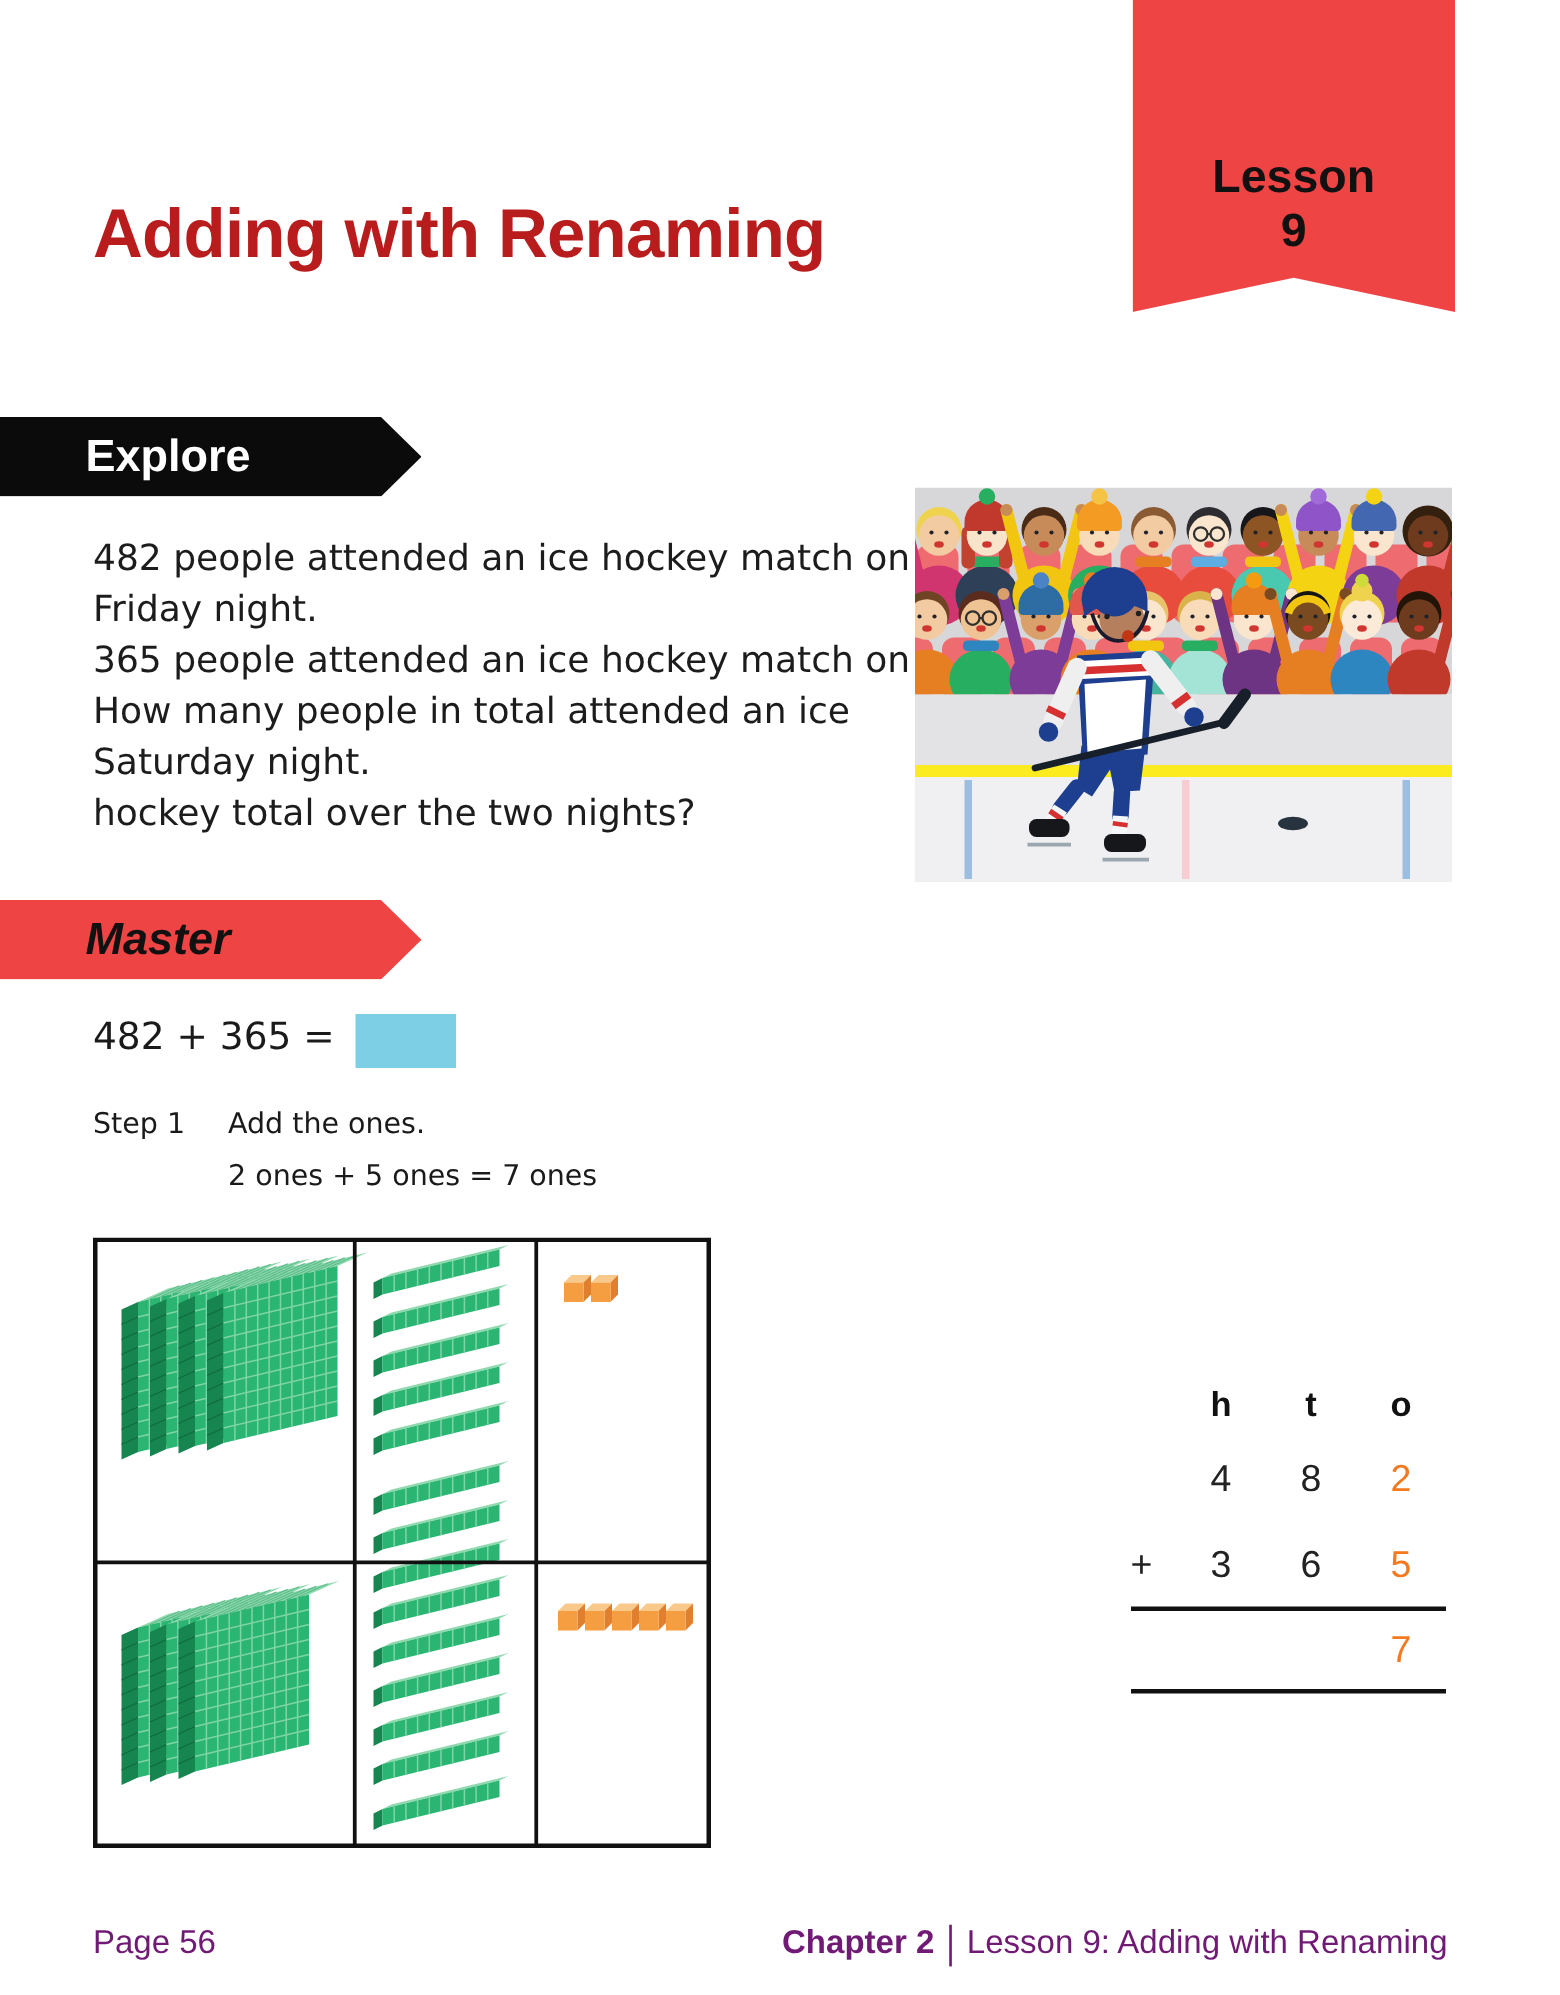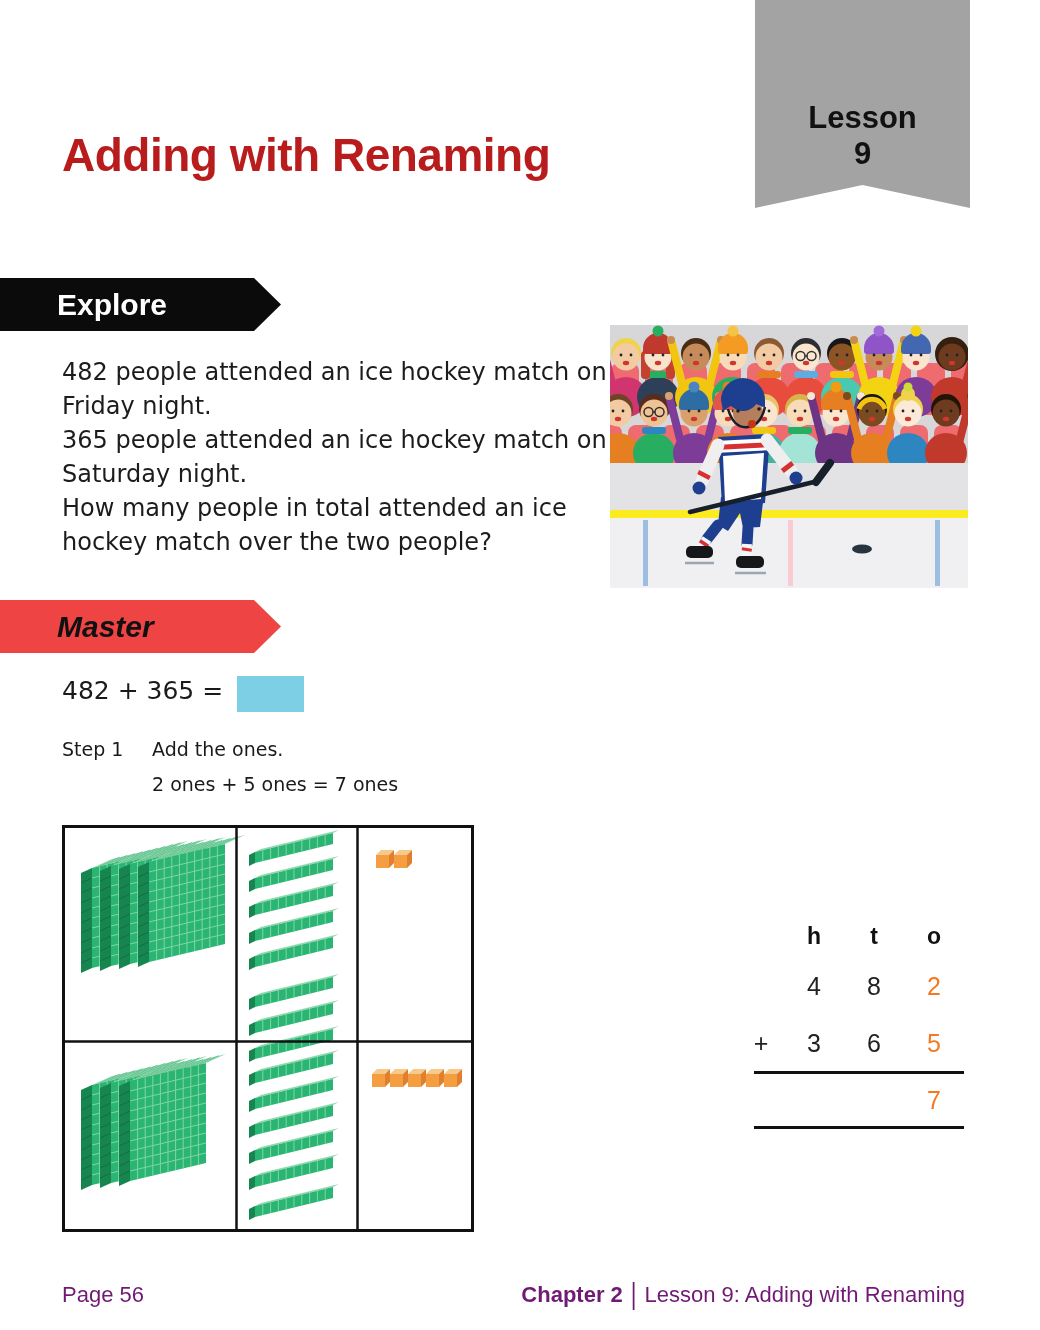--- a/index.html
+++ b/index.html
@@ -1,21 +1,21 @@
 <!DOCTYPE html>
 <html><head>
 <meta charset="utf-8">
 <style>
   html,body{margin:0;padding:0;background:#fff;}
   .page{position:relative;width:1040px;height:1330px;background:#ffffff;overflow:hidden;
         font-family:"Liberation Sans",sans-serif;color:#1a1a1a;}
 
   
   .lesson-badge{position:absolute;left:755px;top:0;width:215px;height:208px;
-    background:#a3a3a3;clip-path:polygon(0 0,100% 0,100% 100%,50% 89%,0 100%);
+    background:#ef4444;clip-path:polygon(0 0,100% 0,100% 100%,50% 89%,0 100%);
     display:flex;flex-direction:column;align-items:center;justify-content:flex-end;
     padding-bottom:36px;box-sizing:border-box;}
   .lesson-badge .bl{font-size:31px;font-weight:bold;line-height:36px;color:#111;text-align:center;}
 
   .page-title{position:absolute;left:62px;top:128px;margin:0;font-size:46px;font-weight:bold;
     letter-spacing:-0.5px;color:#b91c1c;}
 
   
   .ribbon{position:absolute;left:0;width:281px;height:53px;display:flex;align-items:center;
     padding-left:57px;box-sizing:border-box;font-size:30px;font-weight:bold;
@@ -66,23 +66,23 @@
   <h1 class="page-title">Adding with Renaming</h1>
 
   <div class="ribbon explore">
     <span>Explore</span>
   </div>
 
   <div class="explore-text">
     <div>482 people attended an ice hockey match on</div>
     <div>Friday night.</div>
     <div>365 people attended an ice hockey match on</div>
+    <div>How many people in total attended an ice</div>
     <div>Saturday night.</div>
-    <div>How many people in total attended an ice</div>
-    <div>hockey match over the two people?</div>
+    <div>hockey total over the two nights?</div>
   </div>
 
   <svg id="crowd-svg" class="illustration" viewBox="0 0 358 263">
       <rect x="0" y="0" width="358" height="138" fill="#D7D7D9"></rect>
       <clipPath id="standsClip">
         <rect x="0" y="0" width="358" height="138"></rect>
       </clipPath>
       <g clip-path="url(#standsClip)">
         <rect x="1" y="38" width="28" height="52" rx="8" fill="#EE6B70"></rect>
         <rect x="35" y="38" width="28" height="52" rx="8" fill="#EE6B70"></rect>

